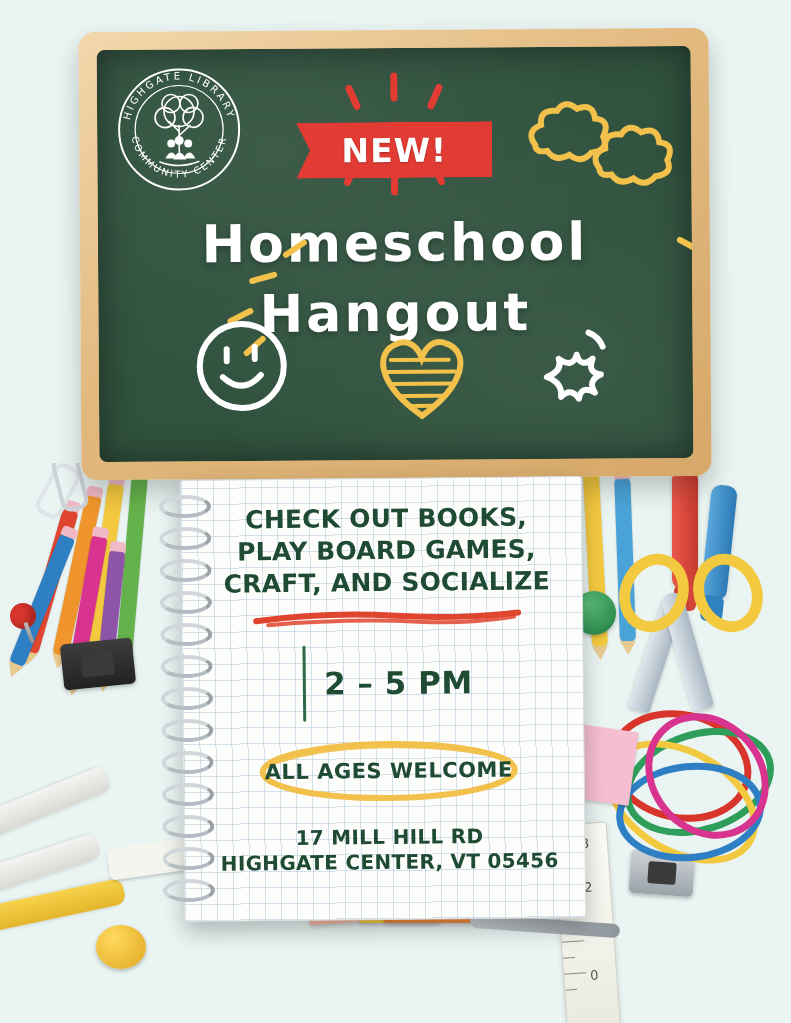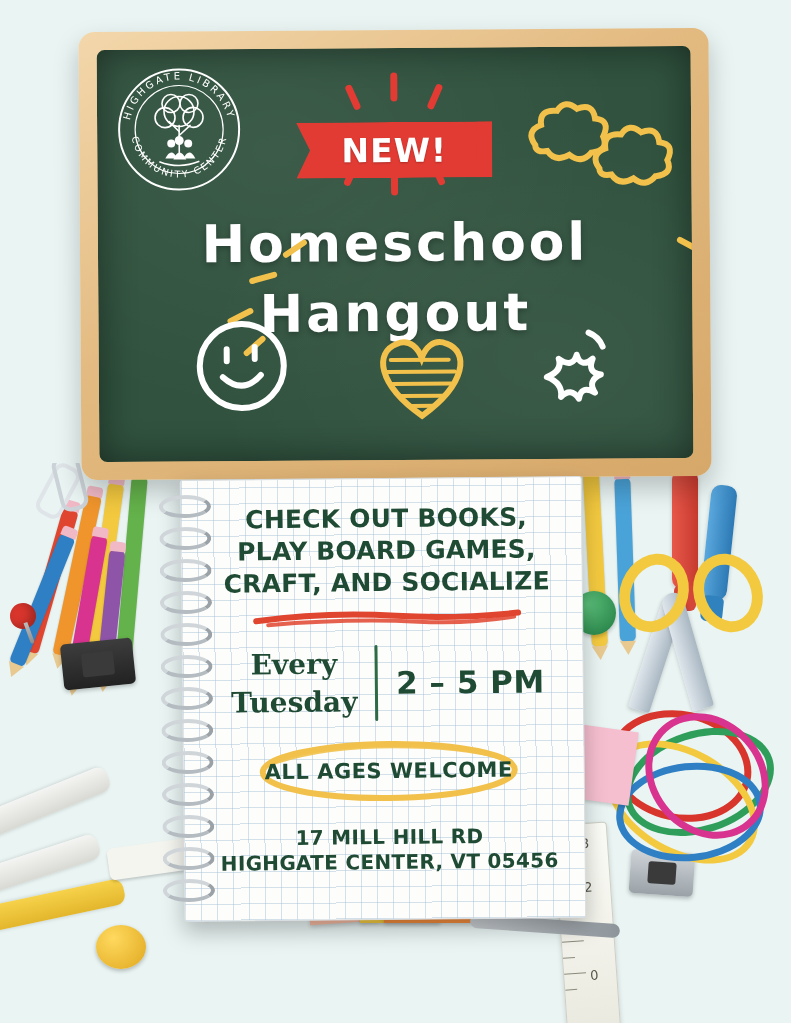--- a/index.html
+++ b/index.html
@@ -595,24 +595,20 @@
       <div class="nb-head">CHECK OUT BOOKS,</div>
       <div class="nb-head">PLAY BOARD GAMES,</div>
       <div class="nb-head">CRAFT, AND SOCIALIZE</div>
 
       <svg class="underline-scribble" viewBox="0 0 270 18" preserveAspectRatio="none">
         <path d="M4 11 q70 -9 140 -4 q60 4 122 -2" fill="none" stroke="#e0452f" stroke-width="6" stroke-linecap="round"></path>
         <path d="M16 15 q80 -6 150 -2 q50 3 96 -4" fill="none" stroke="#e0452f" stroke-width="4" stroke-linecap="round" opacity=".85"></path>
       </svg>
 
       <div class="middle-row">
-        <div>
-          <div class="every-tue">Every</div>
-          <div class="every-tue">Tuesday</div>
-        </div>
         <div class="divider"></div>
         <div class="time">2 – 5 PM</div>
       </div>
 
       <div class="allages-wrap">
         <svg style="position:absolute; inset:0;" viewBox="0 0 265 64" preserveAspectRatio="none">
           <ellipse cx="132" cy="32" rx="126" ry="27" fill="none" stroke="#f1c14b" stroke-width="6"></ellipse>
           <path d="M12 24 q60 -22 160 -16 q60 4 82 16" fill="none" stroke="#f1c14b" stroke-width="5" stroke-linecap="round" opacity=".9"></path>
         </svg>
         <div class="allages">ALL AGES WELCOME</div>

